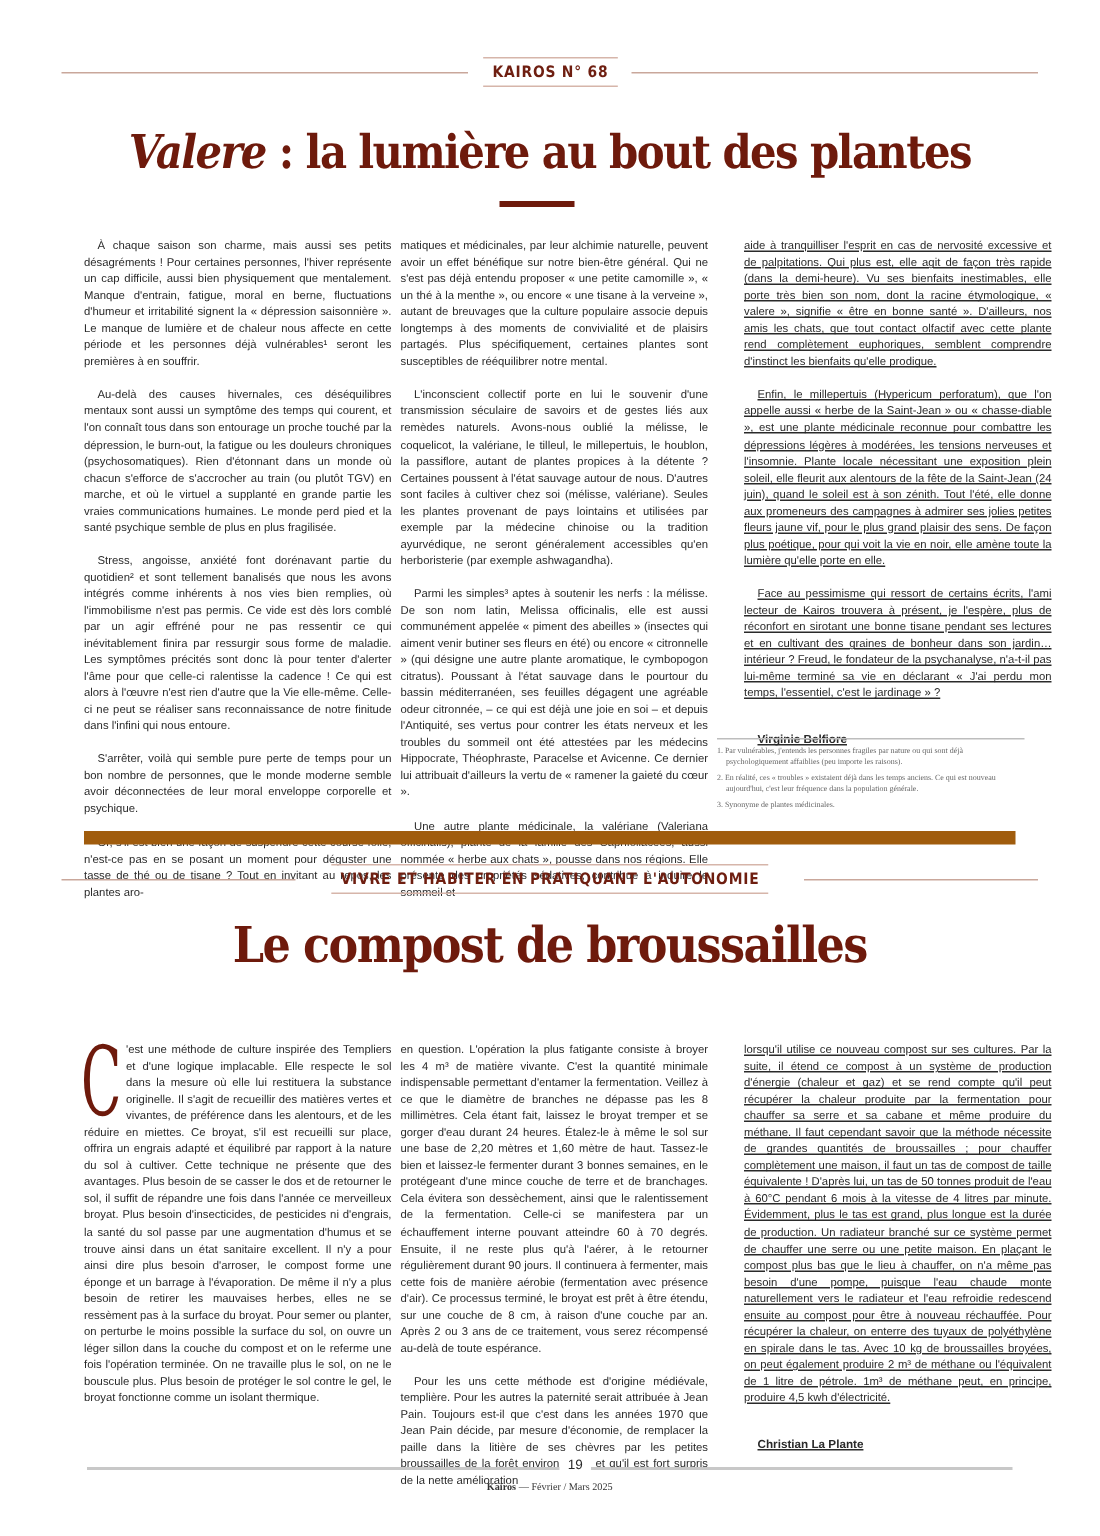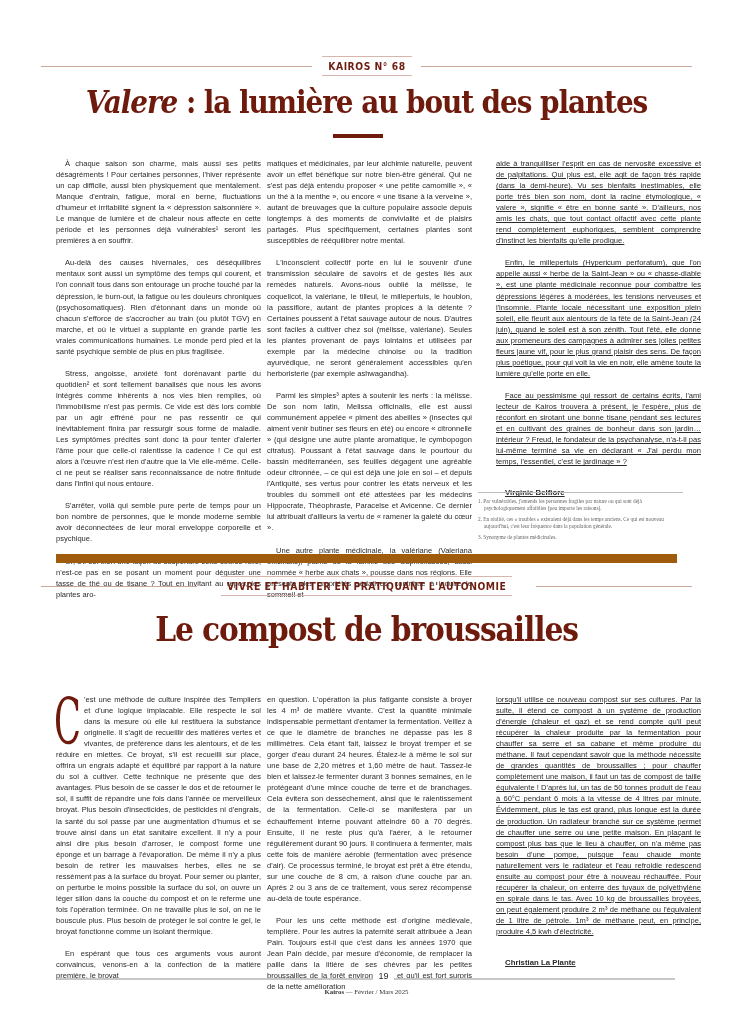--- a/index.html
+++ b/index.html
@@ -1,20 +1,20 @@
 <!DOCTYPE html>
 <html><head>
 <meta charset="utf-8">
 <style>
   html, body { margin:0; padding:0; background:#ffffff; }
   body { width:733px; height:1024px; position:relative; overflow:hidden; font-family:"Liberation Sans", sans-serif; color:#2a2a2a; }
   .kicker { position:absolute; left:41px; right:41px; display:flex; align-items:center; }
   .kicker .line { flex:1; height:1px; background:#c9a79b; }
   .kicker .label { padding:3px 7px; border-top:1px solid #d6b5aa; border-bottom:1px solid #d6b5aa; margin:0 4px; font-family:"DejaVu Sans", sans-serif; font-weight:bold; font-size:10.5px; letter-spacing:0.6px; color:#6e1e10; white-space:nowrap; transform:scaleX(0.88); }
-  .k1 { top:56px; }
+  .k1 { top:38px; }
   .k2 { top:576px; }
   .title { position:absolute; left:0; right:0; text-align:center; font-family:"DejaVu Serif", serif; font-weight:bold; color:#6e1a0c; letter-spacing:-1.2px; }
   .t1 { top:84px; font-size:31px; transform:scaleX(0.9); }
   .t1 .it { font-style:italic; }
   .t2 { top:610px; font-size:33px; transform:scaleX(0.9); }
   .title-bar { position:absolute; left:333px; width:50px; top:134px; height:4px; background:#6e1a0c; }
   .col { position:absolute; width:205px; font-size:7.55px; line-height:11.05px; text-align:justify; hyphens:auto; }
   .col p { margin:0 0 11px 0; text-indent:9px; }
   .col p.noindent { text-indent:0; }
   .c1 { left:56px; }
@@ -81,21 +81,20 @@
   <div class="line"></div>
   <div class="label">VIVRE ET HABITER EN PRATIQUANT L'AUTONOMIE</div>
   <div class="line"></div>
 </div>
 
 <h1 class="title t2" style="margin:0;">Le compost de broussailles</h1>
 
 <div class="bot">
   <div class="col c1">
     <p class="noindent"><span class="dropcap">C</span><span>'est une méthode de culture inspirée des Templiers et d'une logique implacable. Elle respecte le sol dans la mesure où elle lui restituera la substance originelle. Il s'agit de recueillir des matières vertes et vivantes, de préférence dans les alentours, et de les réduire en miettes. Ce broyat, s'il est recueilli sur place, offrira un engrais adapté et équilibré par rapport à la nature du sol à cultiver. Cette technique ne présente que des avantages. Plus besoin de se casser le dos et de retourner le sol, il suffit de répandre une fois dans l'année ce merveilleux broyat. Plus besoin d'insecticides, de pesticides ni d'engrais, la santé du sol passe par une augmentation d'humus et se trouve ainsi dans un état sanitaire excellent. Il n'y a pour ainsi dire plus besoin d'arroser, le compost forme une éponge et un barrage à l'évaporation. De même il n'y a plus besoin de retirer les mauvaises herbes, elles ne se ressèment pas à la surface du broyat. Pour semer ou planter, on perturbe le moins possible la surface du sol, on ouvre un léger sillon dans la couche du compost et on le referme une fois l'opération terminée. On ne travaille plus le sol, on ne le bouscule plus. Plus besoin de protéger le sol contre le gel, le broyat fonctionne comme un isolant thermique.</span></p>
-    <p>En espérant que tous ces arguments vous auront convaincus, venons-en à la confection de la matière première, le broyat</p>
   </div>
   <div class="col c2">
     <p class="noindent">en question. L'opération la plus fatigante consiste à broyer les 4 m³ de matière vivante. C'est la quantité minimale indispensable permettant d'entamer la fermentation. Veillez à ce que le diamètre de branches ne dépasse pas les 8 millimètres. Cela étant fait, laissez le broyat tremper et se gorger d'eau durant 24 heures. Étalez-le à même le sol sur une base de 2,20 mètres et 1,60 mètre de haut. Tassez-le bien et laissez-le fermenter durant 3 bonnes semaines, en le protégeant d'une mince couche de terre et de branchages. Cela évitera son dessèchement, ainsi que le ralentissement de la fermentation. Celle-ci se manifestera par un échauffement interne pouvant atteindre 60 à 70  degrés. Ensuite, il ne reste plus qu'à l'aérer, à le retourner régulièrement durant 90 jours. Il continuera à fermenter, mais cette fois de manière aérobie (fermentation avec présence d'air). Ce processus terminé, le broyat est prêt à être étendu, sur une couche de 8 cm, à raison d'une couche par an. Après 2 ou 3 ans de ce traitement, vous serez récompensé au-delà de toute espérance.</p>
     <p>Pour les uns cette méthode est d'origine médiévale, templière. Pour les autres la paternité serait attribuée à Jean Pain. Toujours est-il que c'est dans les années 1970 que Jean Pain décide, par mesure d'économie, de remplacer la paille dans la litière de ses chèvres par les petites broussailles de la forêt environnante, et qu'il est fort surpris de la nette amélioration</p>
   </div>
   <div class="col c3">
     <p class="noindent">lorsqu'il utilise ce nouveau compost sur ses cultures. Par la suite, il étend ce compost à un système de production d'énergie (chaleur et gaz) et se rend compte qu'il peut récupérer la chaleur produite par la fermentation pour chauffer sa serre et sa cabane et même produire du méthane. Il faut cependant savoir que la méthode nécessite de grandes quantités de broussailles ; pour chauffer complètement une maison, il faut un tas de compost de taille équivalente ! D'après lui, un tas de 50 tonnes produit de l'eau à 60°C pendant 6 mois à la vitesse de 4 litres par minute. Évidemment, plus le tas est grand, plus longue est la durée de production. Un radiateur branché sur ce système permet de chauffer une serre ou une petite maison. En plaçant le compost plus bas que le lieu à chauffer, on n'a même pas besoin d'une pompe, puisque l'eau chaude monte naturellement vers le radiateur et l'eau refroidie redescend ensuite au compost pour être à nouveau réchauffée. Pour récupérer la chaleur, on enterre des tuyaux de polyéthylène en spirale dans le tas. Avec 10 kg de broussailles broyées, on peut également produire 2 m³ de méthane ou l'équivalent de 1 litre de pétrole. 1m³ de méthane peut, en principe, produire 4,5 kwh d'électricité.</p>
     <div class="sig">Christian La Plante</div>
   </div>
 </div>

